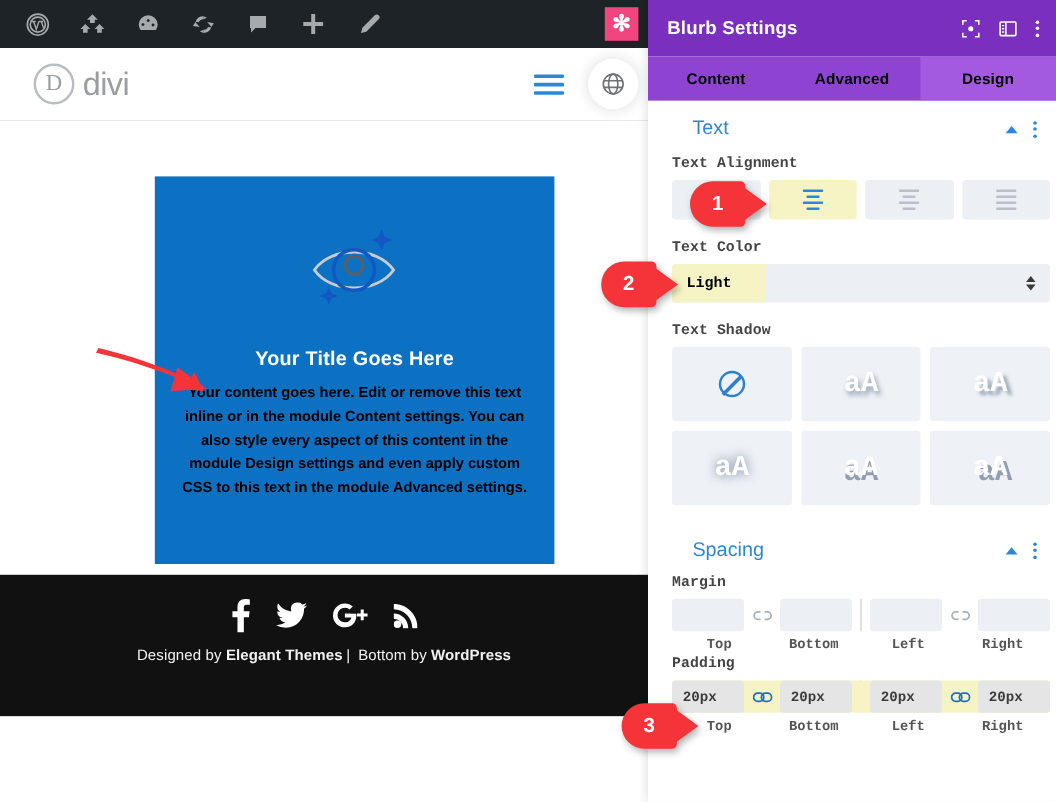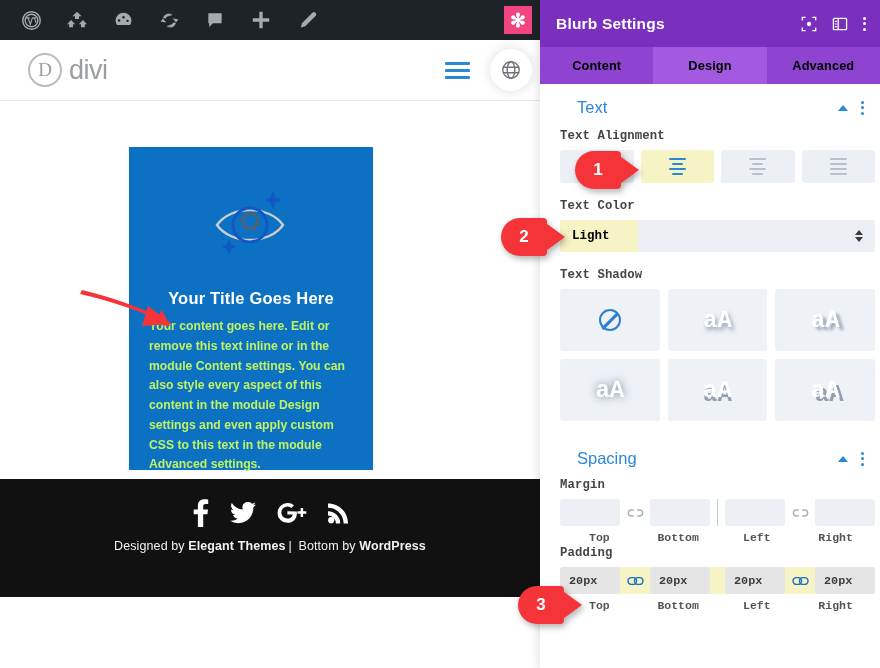--- a/index.html
+++ b/index.html
@@ -54,31 +54,31 @@
   .globe-btn {
     width: 42px; height: 42px; border-radius: 50%;
     background: #fff; box-shadow: 0 0 12px rgba(0,0,0,.14);
     display: flex; align-items: center; justify-content: center; color: #6f7276;
     margin-right: -20px;
   }
 
   
   .canvas { position: absolute; left: 0; top: 101px; width: 540px; height: 378px; background: #fff; }
   .blurb {
-    position: absolute; left: 129px; top: 46px; width: 244px; height: 323px;
+    position: absolute; left: 129px; top: 46px; width: 333px; height: 323px;
     background: #0c71c3; padding: 20px;
     display: flex; flex-direction: column; align-items: center;
   }
   .blurb-icon { margin-top: 18px; margin-bottom: 22px; }
   .blurb-title {
     color: #ffffff; font-size: 16.5px; font-weight: 700; text-align: center;
     margin-bottom: 9px; letter-spacing: .2px;
   }
   .blurb-body {
-    color: #bef264; font-size: 12.2px; line-height: 1.62; text-align: left;
+    color: #000000; font-size: 12.2px; line-height: 1.62; text-align: center;
     font-weight: 600;
   }
 
   
   .site-footer {
     position: absolute; left: 0; top: 479px; width: 540px; height: 118px;
     background: #111111; color: #fff;
     display: flex; flex-direction: column; align-items: center; padding-top: 20px;
   }
   .social-row { display: flex; align-items: center; gap: 21px; margin-bottom: 12px; color: #fff; }
@@ -358,22 +358,22 @@
               <i></i>
               <i></i>
               <i></i>
             </div>
         </div>
       </div>
     </div>
 
     <div class="panel-tabs">
       <div class="panel-tab">Content</div>
+      <div class="panel-tab">Advanced</div>
       <div class="panel-tab active">Design</div>
-      <div class="panel-tab">Advanced</div>
     </div>
 
     <div class="panel-body">
 
       <div class="section-head">
         <div class="section-title">Text</div>
         <div class="section-actions">
           <div class="chev-up"></div>
           <div>
               <div class="dots-v">

